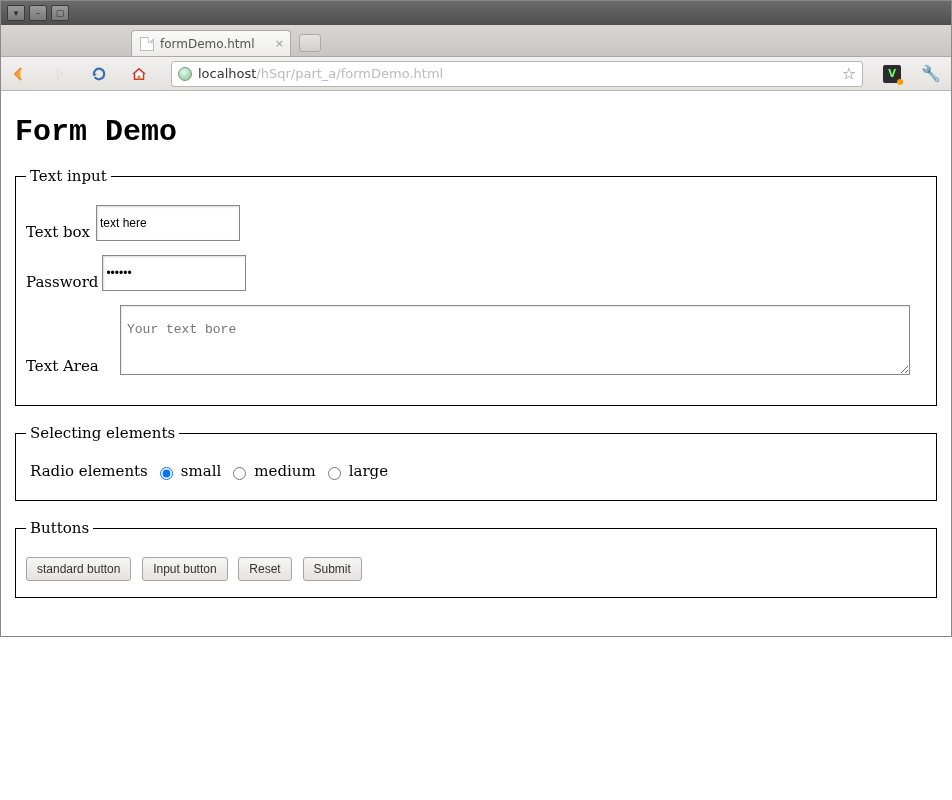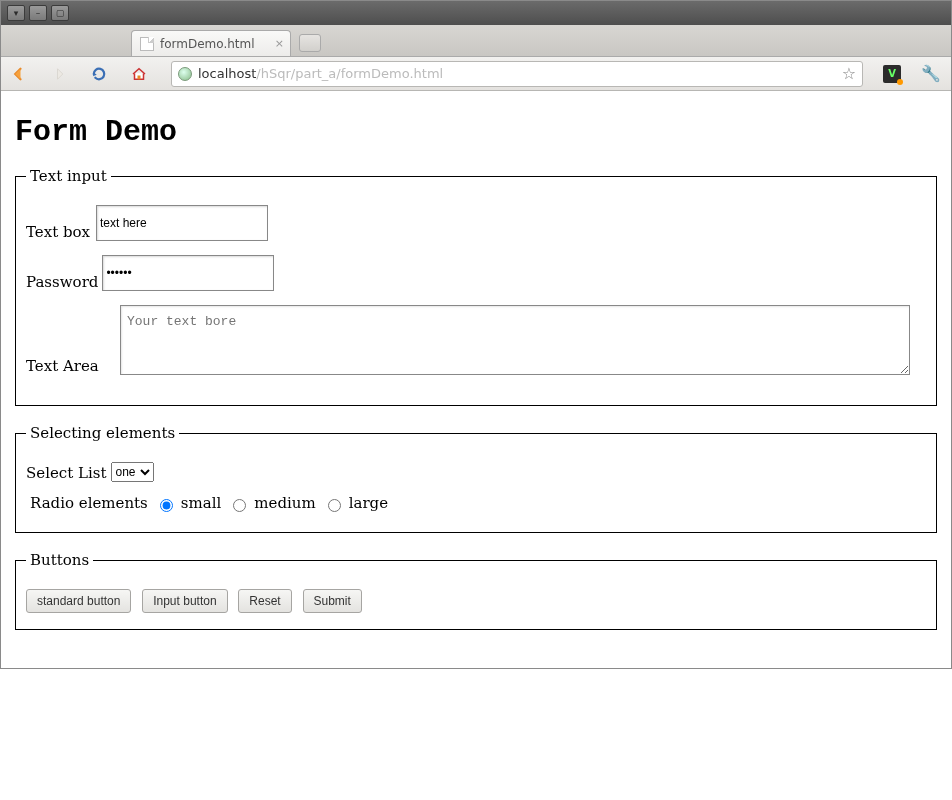--- a/index.html
+++ b/index.html
@@ -190,29 +190,29 @@
   .row > label.leading {
     min-width: 90px;
     margin-right: 4px;
   }
   .text-input, .pass-input {
     font-family: Arial, sans-serif;
     font-size: 12px;
     border: 1px solid #888;
     height: 20px;
     padding: 17px 3px;
-    width: 172px;
+    width: 144px;
     box-shadow: inset 1px 1px 2px rgba(0,0,0,0.15);
   }
   textarea.ta {
     font-family: "Courier New", monospace;
     font-size: 13px;
     color: #888;
     border: 1px solid #888;
-    padding: 8px 6px;
+    padding: 16px 6px;
     width: 790px;
     height: 70px;
     resize: both;
     box-shadow: inset 1px 1px 2px rgba(0,0,0,0.1);
   }
   select.sel {
     font-size: 12px;
     height: 20px;
   }
   .inline-group label { margin: 0 4px; }
@@ -305,26 +305,20 @@
 
       <div class="row" style="align-items:flex-end">
         <label class="leading" style="min-width:90px">Text Area</label>
         <textarea class="ta" placeholder="Your text bore" style=""></textarea>
       </div>
     </fieldset>
 
     <fieldset>
       <legend>Selecting elements</legend>
 
-      <div class="row" style="margin-bottom:12px">
-        <label class="leading" style="min-width:80px">Select List</label>
-        <select class="sel">
-          <option>one</option>
-        </select>
-      </div>
 
 
       <div class="row inline-group" style="margin-bottom:4px">
         <label class="leading" style="min-width:100px">Radio elements</label>
         <input type="radio" name="sz" checked="" style="">
         <label>small</label>
         <input type="radio" name="sz" style="">
         <label>medium</label>
         <input type="radio" name="sz" style="">
         <label>large</label>

